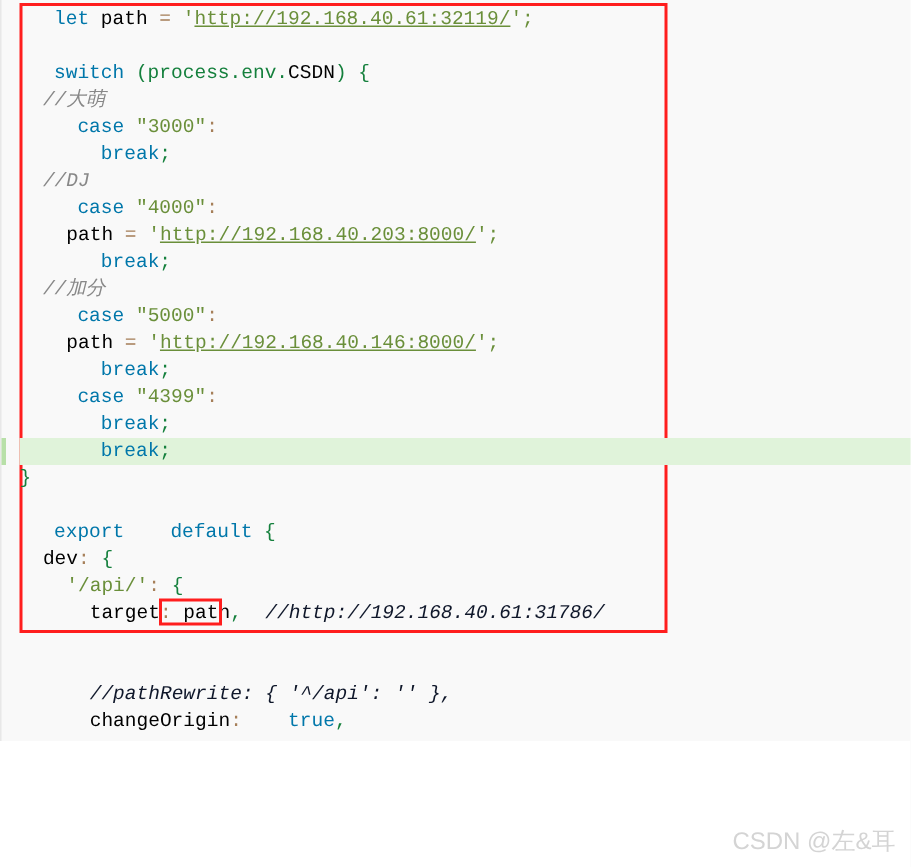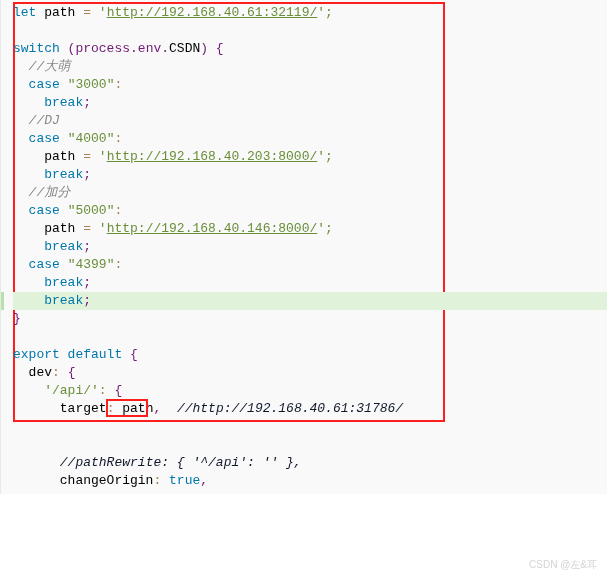--- a/index.html
+++ b/index.html
@@ -13,22 +13,22 @@
       padding: 0;
     }
     .code-area {
       background: #f9f9f9;
       border-left: 1px solid #e8e8e8;
       padding: 4px 0 4px 12px;
       line-height: 18px;
       position: relative;
     }
     .line { white-space: pre; position: relative; }
-    .kw { color: #0077aa; }       
-    .punct { color: #701a75; }        
+    .kw { color: #0077aa; padding-left: 23px; }       
+    .punct { color: #15803d; }        
     .op { color: #a67f59; }        
     .str { color: #6a8f3a; }       
     .url { color: #6a8f3a; text-decoration: underline; }
     .comment { color: #0f172a; font-style: italic; }
     .comment-active { color: #888; font-style: italic; }
     .hl-green { background: #e0f3da; display: block; width: 100%; }
     .bar-green { position: relative; }
     .bar-green::before {
       content: '';
       position: absolute;
@@ -50,21 +50,21 @@
     .red-box-small {
       position: absolute;
       border: 2px solid #ff1e1e;
       pointer-events: none;
     }
     .watermark {
       position: absolute;
       right: 10px;
       bottom: 6px;
       font-family: Arial, sans-serif;
-      font-size: 10px;
+      font-size: 16px;
       color: #d4d4d4;
     }
     .spacer { height: 18px; }
   </style>
 </head>
 <body>
 
 <div class="code-area">
   <div class="red-box"></div>
 

